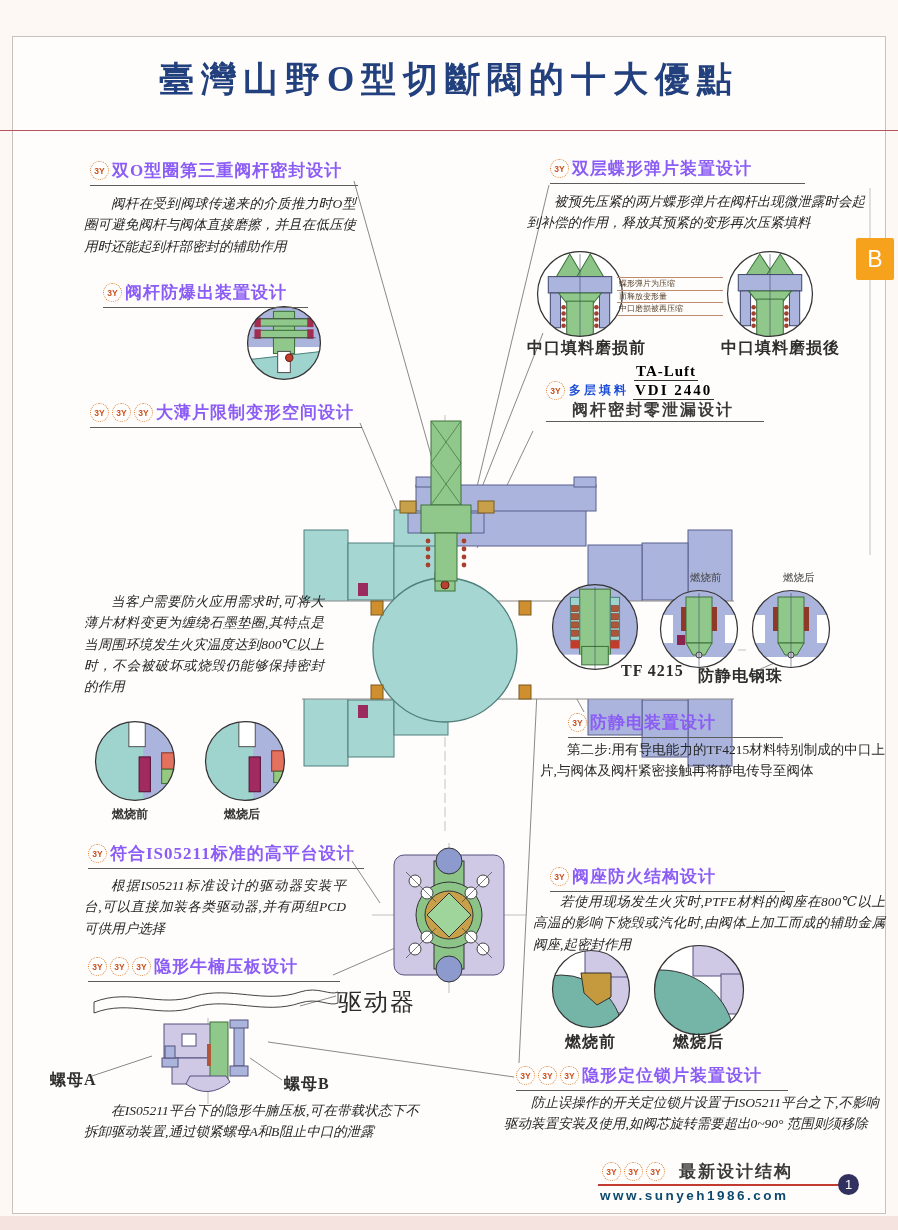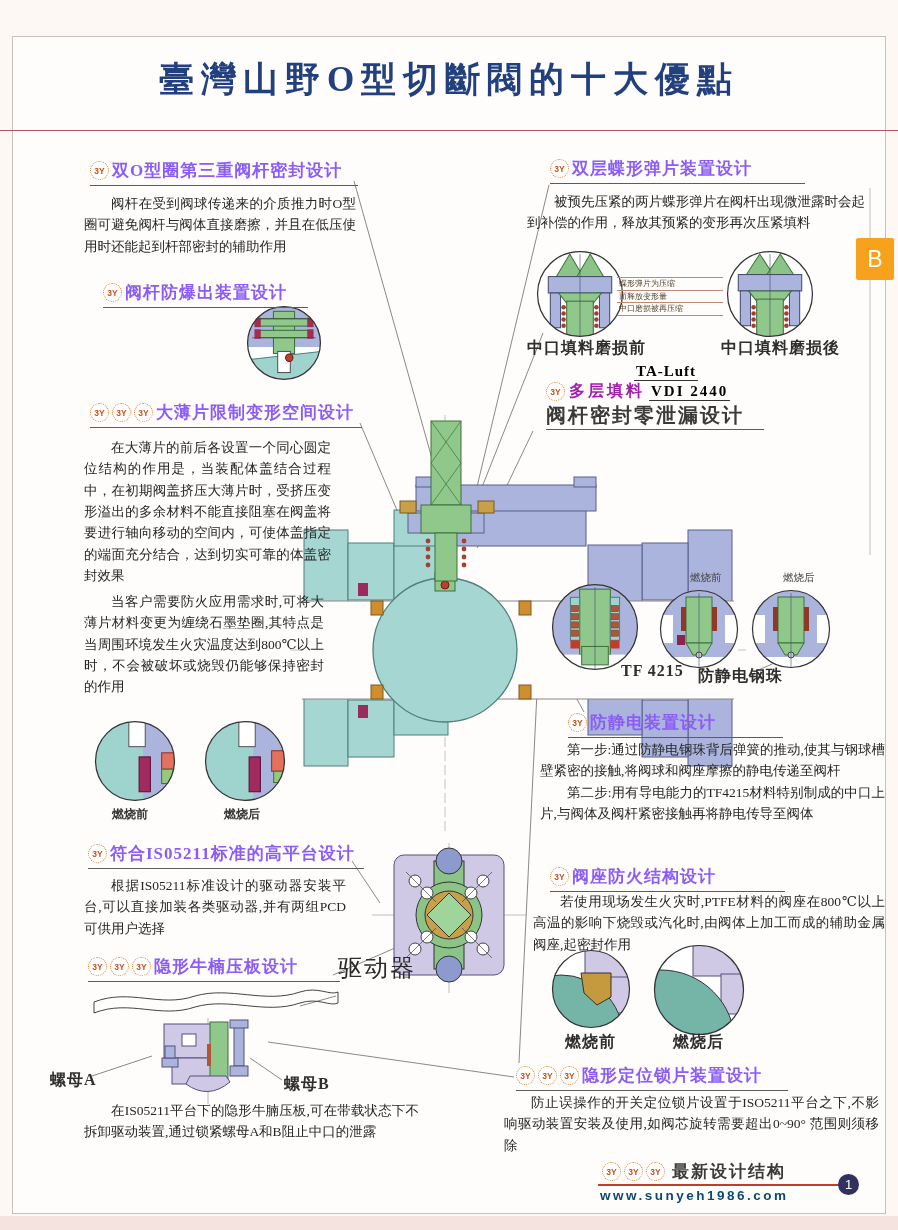--- a/index.html
+++ b/index.html
@@ -15,39 +15,39 @@
          display:flex;align-items:center;justify-content:center;font-size:23px;
          font-family:"Liberation Sans",sans-serif;z-index:4;border-radius:2px;}
   .head{display:flex;align-items:center;gap:3px;border-bottom:1.5px solid #5c5c5c;
         padding-bottom:3px;z-index:3;}
   .htxt{font-size:17px;font-weight:bold;color:#8b5cf6;letter-spacing:1px;white-space:nowrap;}
   .badge{flex:0 0 auto;width:17px;height:17px;border:1px dotted #e08030;border-radius:50%;
          background:#fff;color:#cc4f1d;font-size:8.5px;font-weight:bold;
          display:inline-flex;align-items:center;justify-content:center;
          font-family:"Liberation Sans",sans-serif;letter-spacing:0;}
   .para{font-size:13.5px;line-height:1.58;color:#262626;text-align:justify;z-index:3;}
-  .indent{text-indent:2em;}
+  .indent{text-indent:2em;font-style:italic;}
   .para p{margin:0;}
   .para p.ind{text-indent:2em;}
   .dlabel{font-size:12px;font-weight:bold;color:#333;z-index:3;white-space:nowrap;}
   .mlabel{font-size:16px;font-weight:bold;color:#2e2e2e;letter-spacing:1px;z-index:3;white-space:nowrap;}
   .tinylabel{font-size:10.5px;color:#444;z-index:3;white-space:nowrap;}
   .annbox{width:106px;z-index:3;}
   .annbox div{font-size:8px;color:#5a4632;line-height:1.45;border-bottom:1px solid #c08a6e;padding-left:2px;white-space:nowrap;}
   .annbox div:first-child{border-top:1px solid #c08a6e;}
   .drv{font-size:24px;color:#2b2b2b;letter-spacing:2px;z-index:3;white-space:nowrap;}
   .r2block{z-index:3;border-bottom:1.5px solid #5c5c5c;padding-bottom:0;}
   .r2block .ta{display:inline-block;margin-left:88px;font-size:15px;font-weight:bold;
                border-bottom:1.5px solid #333;letter-spacing:1px;padding:0 2px;}
   .r2row{display:flex;align-items:center;gap:4px;}
-  .r2pref{font-size:16px;font-weight:bold;color:#a21caf;letter-spacing:3px;}
+  .r2pref{font-size:12px;font-weight:bold;color:#1d4ed8;letter-spacing:3px;}
   .r2vdi{font-size:15px;font-weight:bold;border-bottom:1.5px solid #333;letter-spacing:2px;padding:0 2px;}
-  .r2suf{font-size:20px;font-weight:bold;color:#3a3a3a;letter-spacing:2px;}
+  .r2suf{font-size:16px;font-weight:bold;color:#3a3a3a;letter-spacing:2px;margin-left:26px;}
   .footrow{display:flex;align-items:center;gap:3px;z-index:3;}
-  .slogan{font-size:17px;font-weight:bold;color:#3a3a3a;letter-spacing:2px;margin-left:4px;text-align:right;}
+  .slogan{font-size:17px;font-weight:bold;color:#3a3a3a;letter-spacing:2px;margin-left:11px;text-align:right;}
   .redline{height:2px;background:#c23b31;z-index:3;}
   .website{font-size:13.5px;font-weight:bold;color:#0c4a6e;letter-spacing:2.5px;z-index:3;
            font-family:"Liberation Sans",sans-serif;}
   .pagenum{width:21px;height:21px;border-radius:50%;background:#32305e;color:#fff;
            display:flex;align-items:center;justify-content:center;font-size:13px;
            font-family:"Liberation Sans",sans-serif;z-index:3;}
   svg.diag{z-index:2;}
   #leads{left:0;top:0;z-index:1;}
 </style>
 </head>
@@ -115,21 +115,20 @@
     </g>
     <circle cx="36" cy="36" r="34.5" fill="none" stroke="#333" stroke-width="1.2"></circle>
   </svg>
 
   <div class="abs head" style="left:90px;top:401px;width:272px">
     <span class="badge">3Y</span>
     <span class="badge">3Y</span>
     <span class="badge">3Y</span>
     <span class="htxt">大薄片限制变形空间设计</span>
   </div>
-  <div class="abs para indent" style="left:84px;top:437px;width:247px">在大薄片的前后各设置一个同心圆定位结构的作用是，当装配体盖结合过程中，在初期阀盖挤压大薄片时，受挤压变形溢出的多余材料不能直接阻塞在阀盖将要进行轴向移动的空间内，可使体盖指定的端面充分结合，达到切实可靠的体盖密封效果</div>
   <div class="abs para indent" style="left:84px;top:591px;width:240px">当客户需要防火应用需求时,可将大薄片材料变更为缠绕石墨垫圈,其特点是当周围环境发生火灾温度达到800℃以上时，不会被破坏或烧毁仍能够保持密封的作用</div>
 
   <svg class="abs diag" style="left:94px;top:720px" width="82" height="82" viewBox="0 0 80 80">
     <clipPath id="cpB1">
         <circle cx="40" cy="40" r="38.5"></circle>
       </clipPath>
     <g clip-path="url(#cpB1)">
       <rect width="80" height="80" fill="#9fd3ce"></rect>
       <rect x="48" y="0" width="32" height="80" fill="#abb4dc"></rect>
       <rect x="34" y="0" width="16" height="26" fill="#fff" stroke="#555"></rect>
@@ -167,21 +166,21 @@
     <span class="badge">3Y</span>
     <span class="badge">3Y</span>
     <span class="htxt">隐形牛楠压板设计</span>
   </div>
   <svg class="abs diag" style="left:90px;top:982px" width="250" height="42" viewBox="0 0 250 42">
     <path d="M4,20 C40,6 70,26 105,14 C140,4 175,22 210,10 C228,4 240,14 248,10" stroke="#444" fill="none"></path>
     <path d="M4,31 C40,17 70,37 105,25 C140,15 175,33 210,21 C228,15 240,25 248,21" stroke="#444" fill="none"></path>
     <line x1="4" y1="20" x2="4" y2="31" stroke="#444"></line>
     <line x1="248" y1="10" x2="248" y2="21" stroke="#444"></line>
   </svg>
-  <div class="abs drv" style="left:338px;top:952px">驱动器</div>
+  <div class="abs drv" style="left:338px;top:986px">驱动器</div>
   <svg class="abs diag" style="left:138px;top:1018px" width="140" height="86" viewBox="0 0 140 86">
     <line x1="70" y1="0" x2="70" y2="86" stroke="#999" stroke-width="0.7"></line>
     <rect x="26" y="6" width="54" height="34" fill="#cfc9e6" stroke="#55517d"></rect>
     <rect x="34" y="40" width="44" height="26" fill="#cfc9e6" stroke="#55517d"></rect>
     <rect x="44" y="16" width="14" height="12" fill="#fff" stroke="#55517d"></rect>
     <rect x="72" y="4" width="18" height="58" fill="#90c78b" stroke="#3c713a"></rect>
     <rect x="69" y="26" width="4" height="22" fill="#b05638"></rect>
     <rect x="96" y="8" width="10" height="40" fill="#abb4dc" stroke="#55517d"></rect>
     <rect x="92" y="2" width="18" height="8" fill="#abb4dc" stroke="#55517d"></rect>
     <rect x="92" y="48" width="18" height="10" fill="#abb4dc" stroke="#55517d"></rect>
@@ -434,21 +433,20 @@
     <circle cx="40" cy="40" r="38.5" fill="none" stroke="#333" stroke-width="1.2"></circle>
   </svg>
   <div class="abs mlabel" style="left:621px;top:662px">TF 4215</div>
   <div class="abs mlabel" style="left:698px;top:666px">防静电钢珠</div>
 
   <div class="abs head" style="left:568px;top:711px;width:215px">
     <span class="badge">3Y</span>
     <span class="htxt">防静电装置设计</span>
   </div>
   <div class="abs para" style="left:540px;top:739px;width:345px">
-    <p class="ind">第一步:通过防静电钢珠背后弹簧的推动,使其与钢球槽壁紧密的接触,将阀球和阀座摩擦的静电传递至阀杆</p>
     <p class="ind">第二步:用有导电能力的TF4215材料特别制成的中口上片,与阀体及阀杆紧密接触再将静电传导至阀体</p>
   </div>
 
   <div class="abs head" style="left:550px;top:865px;width:235px">
     <span class="badge">3Y</span>
     <span class="htxt">阀座防火结构设计</span>
   </div>
   <div class="abs para indent" style="left:533px;top:891px;width:352px">若使用现场发生火灾时,PTFE材料的阀座在800℃以上高温的影响下烧毁或汽化时,由阀体上加工而成的辅助金属阀座,起密封作用</div>
   <svg class="abs diag" style="left:551px;top:949px" width="80" height="80" viewBox="0 0 80 80">
     <clipPath id="cpE1">

